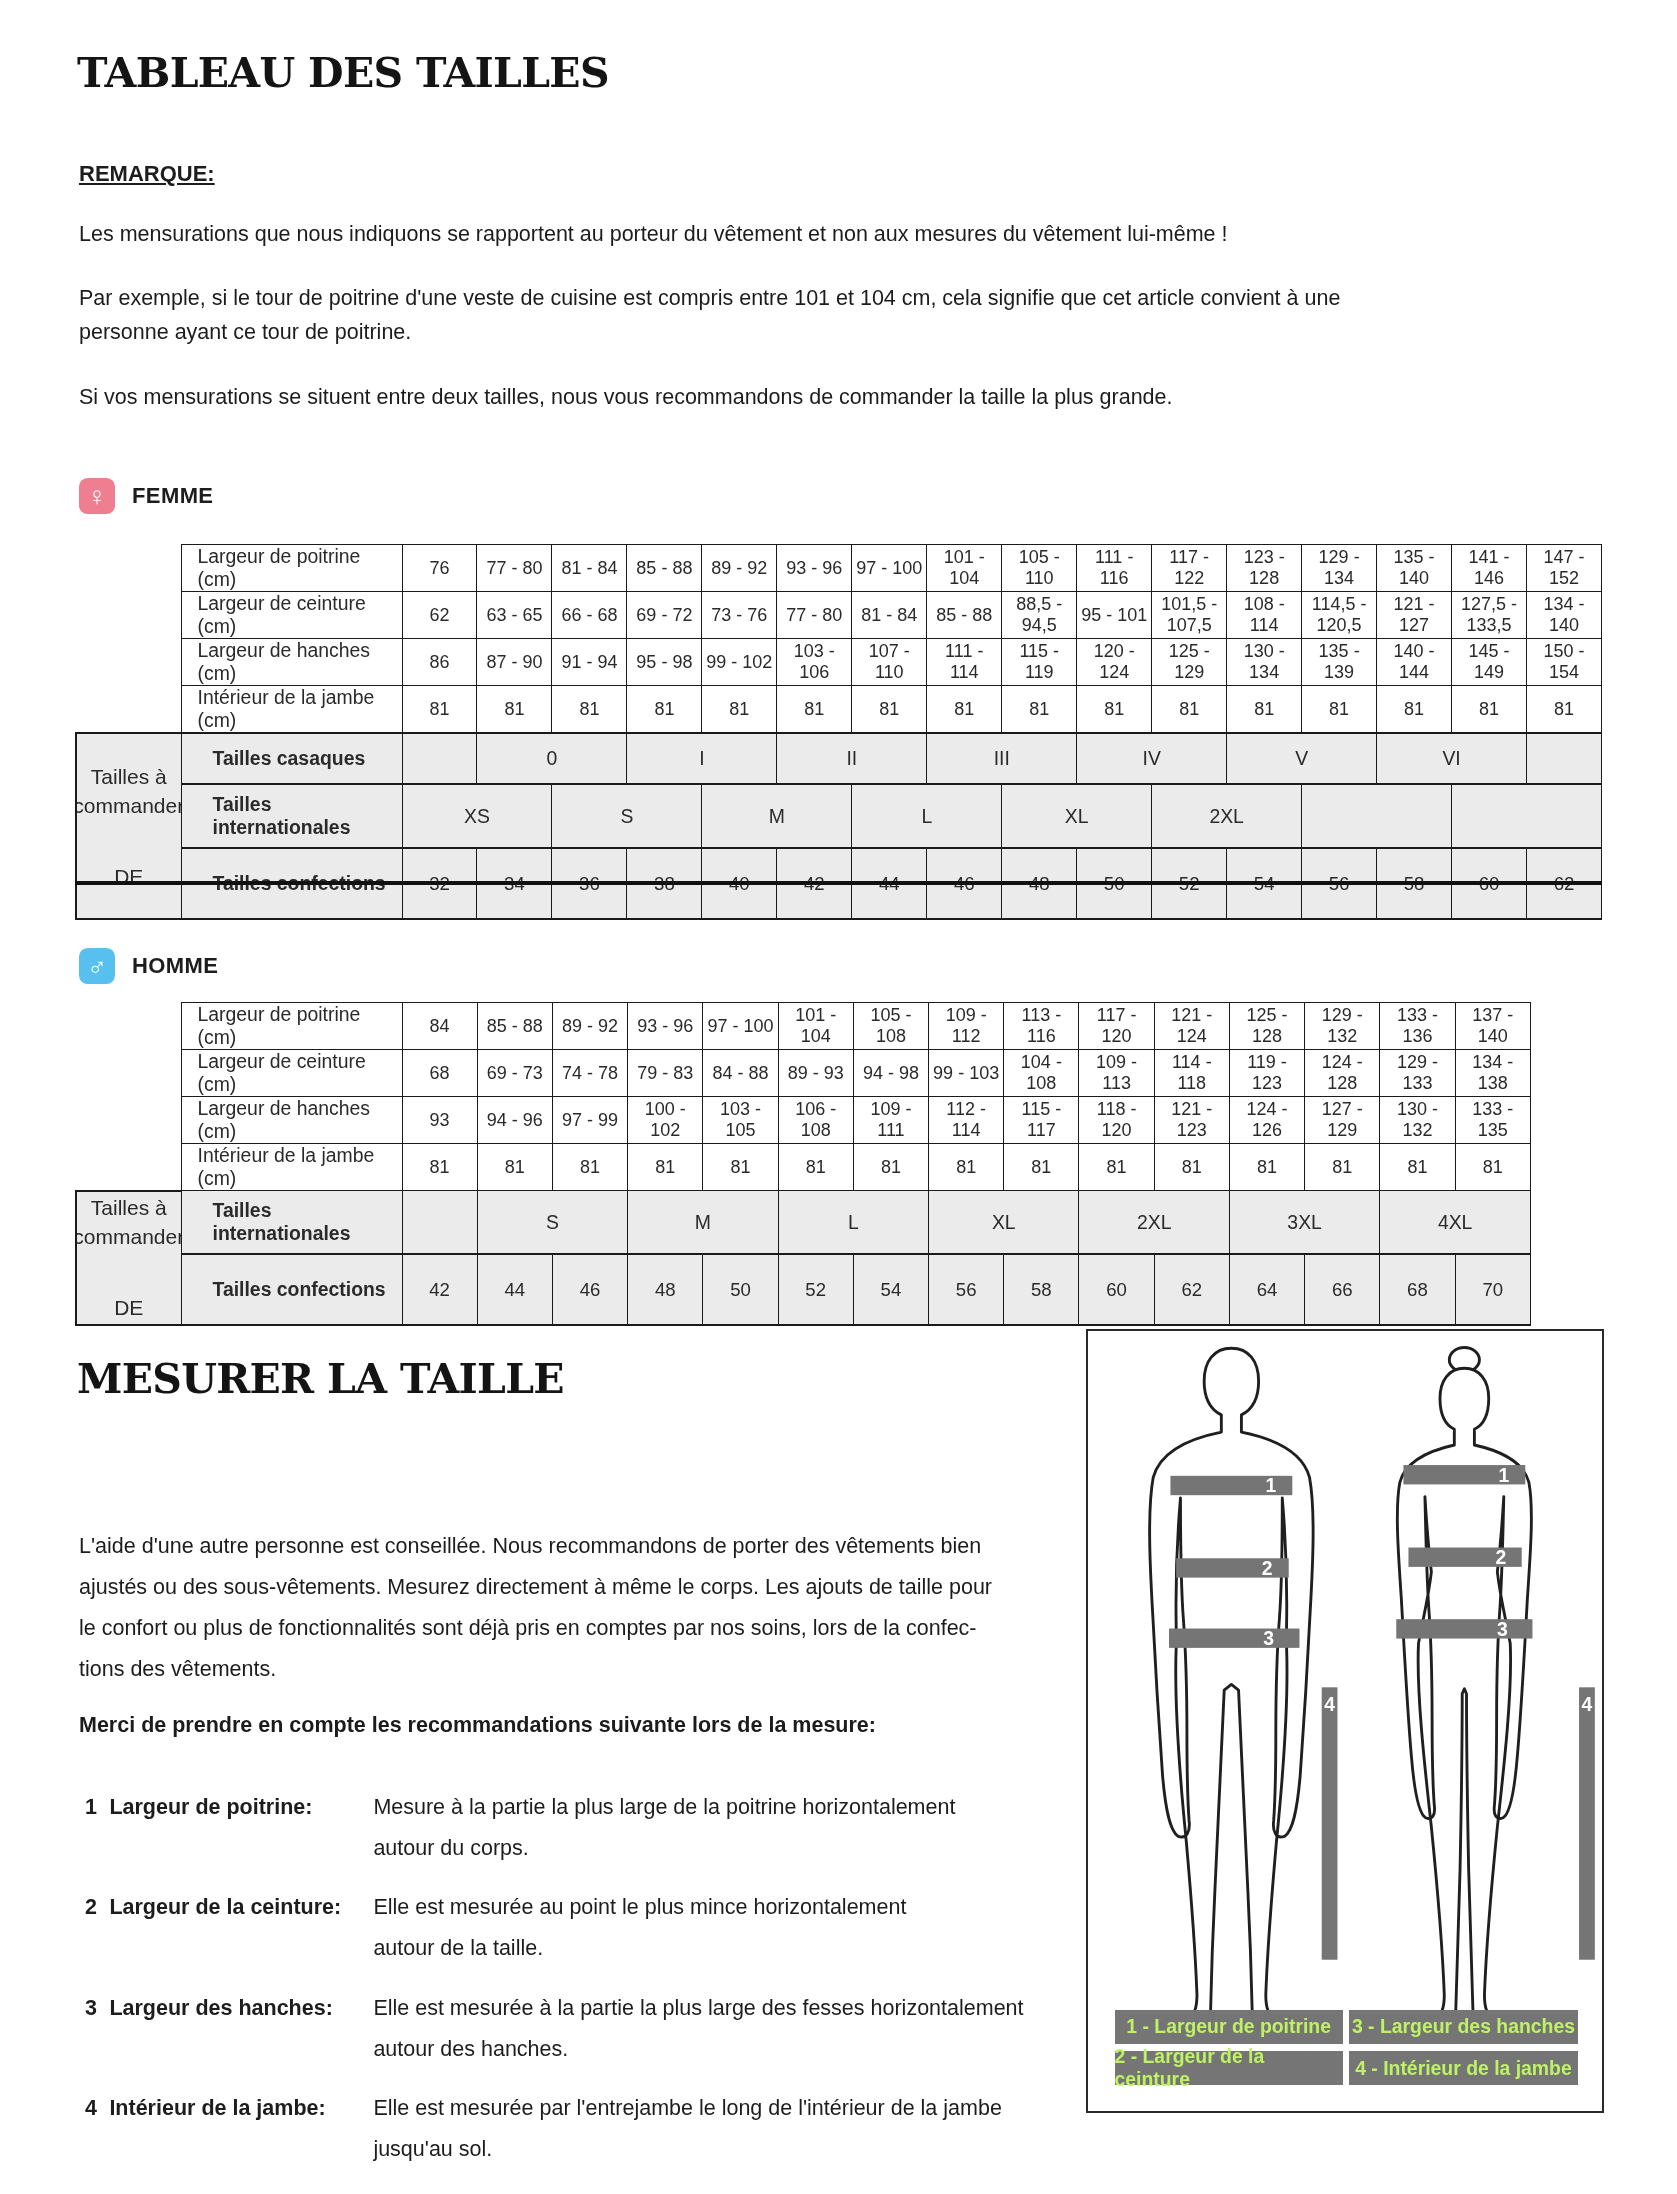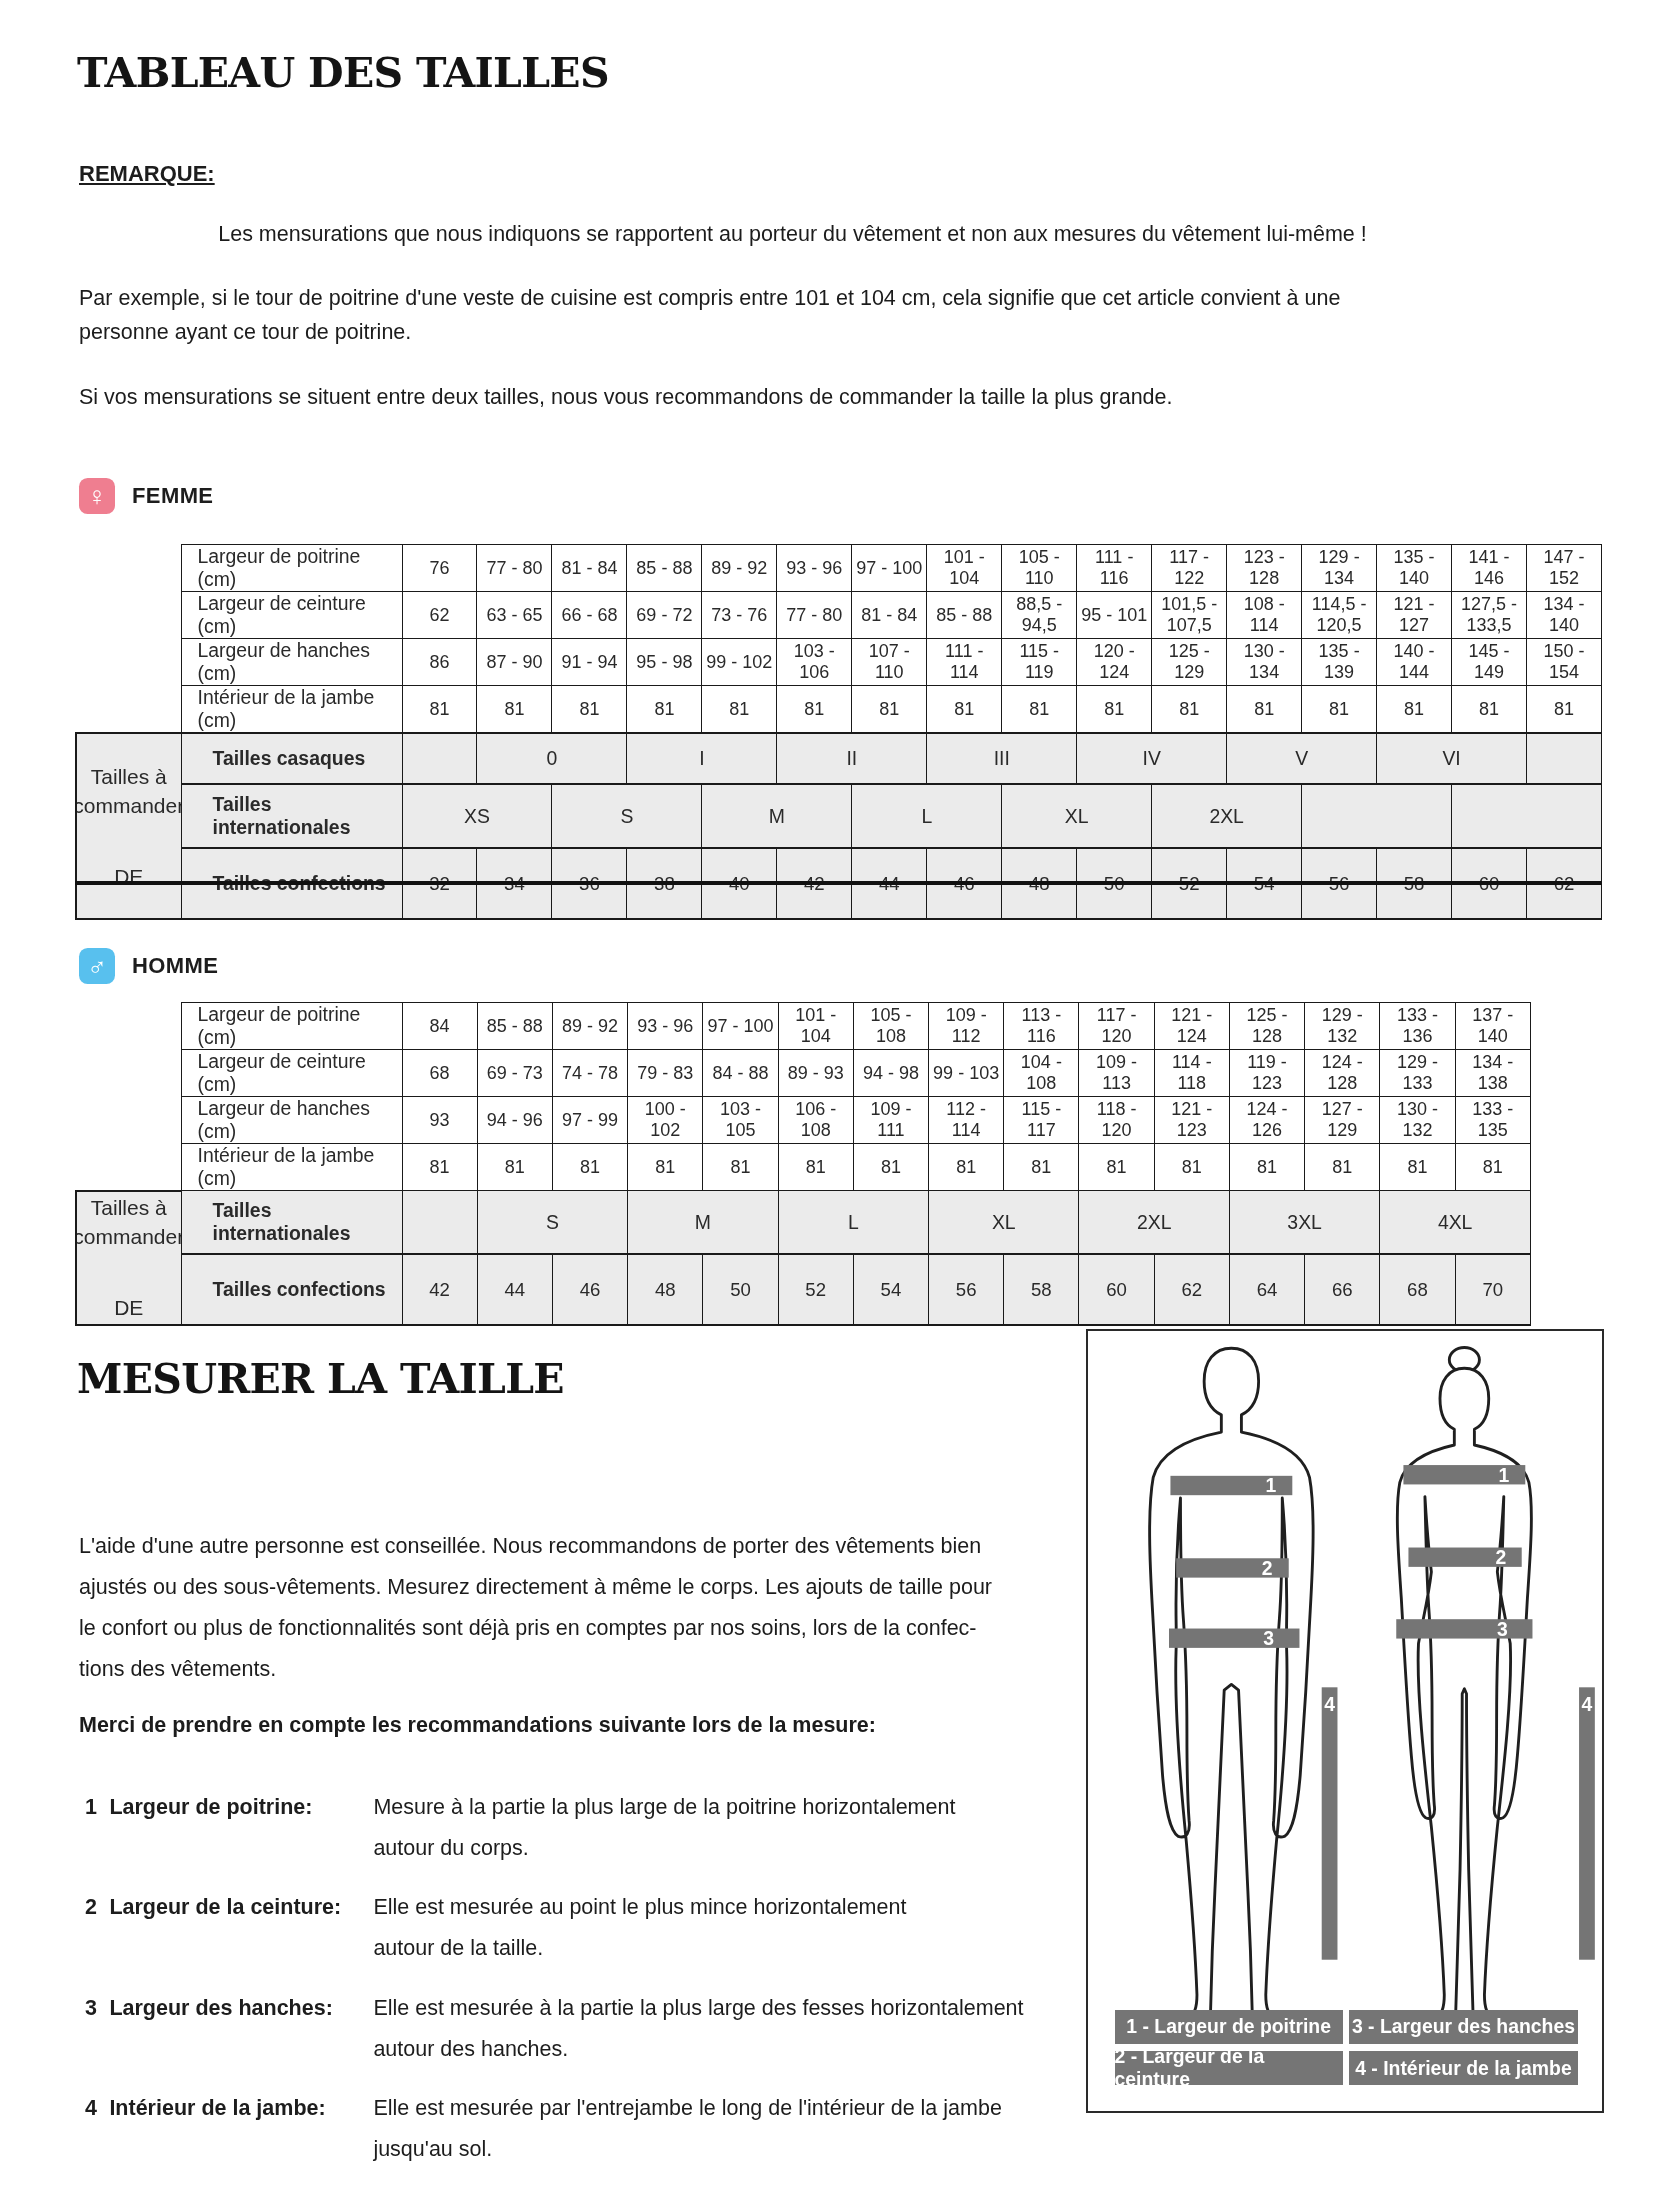--- a/index.html
+++ b/index.html
@@ -59,30 +59,30 @@
   .list-item .desc{flex:1;}
 
   .diagram{
     border:2.2px solid #2a2a2a;background:#fff;
   }
   .legend{
     position:absolute;left:26.5px;right:24.4px;bottom:26px;
     display:grid;grid-template-columns:1fr 1fr;gap:7.2px 6.5px;
   }
   .chip{
-    background:#757575;color:#ffffff;font-weight:bold;font-size:19.4px;
+    background:#757575;color:#bef264;font-weight:bold;font-size:19.4px;
     height:34px;display:flex;align-items:center;justify-content:center;
   }
 </style>
 </head>
 <body>
 
 <h1 class="slab abs" style="left:77px;top:49px;">TABLEAU DES TAILLES</h1>
 <div class="remark abs" style="left:79px;top:161px;">REMARQUE:</div>
-<div class="para pre abs" style="left:79px;top:217px;width:1427px;text-align:center;">Les mensurations que nous indiquons se rapportent au porteur du vêtement et non aux mesures du vêtement lui-même !</div>
+<div class="para pre abs" style="left:79px;top:217px;width:1427px;">Les mensurations que nous indiquons se rapportent au porteur du vêtement et non aux mesures du vêtement lui-même !</div>
 <div class="para pre abs" style="left:79px;top:281px;width:1448px;">Par exemple, si le tour de poitrine d'une veste de cuisine est compris entre 101 et 104 cm, cela signifie que cet article convient à une
 personne ayant ce tour de poitrine.</div>
 <div class="para pre abs" style="left:79px;top:380px;width:1427px;">Si vos mensurations se situent entre deux tailles, nous vous recommandons de commander la taille la plus grande.</div>
 
 <div class="sect-head abs" style="left:79px;top:478px;">
   <div class="gicon f">♀</div>
   <div class="sect-title">FEMME</div>
 </div>
 <div class="abs" style="left:75px;top:544px;" id="femme-table-host">
     <table class="sz" style="width:1527px">

